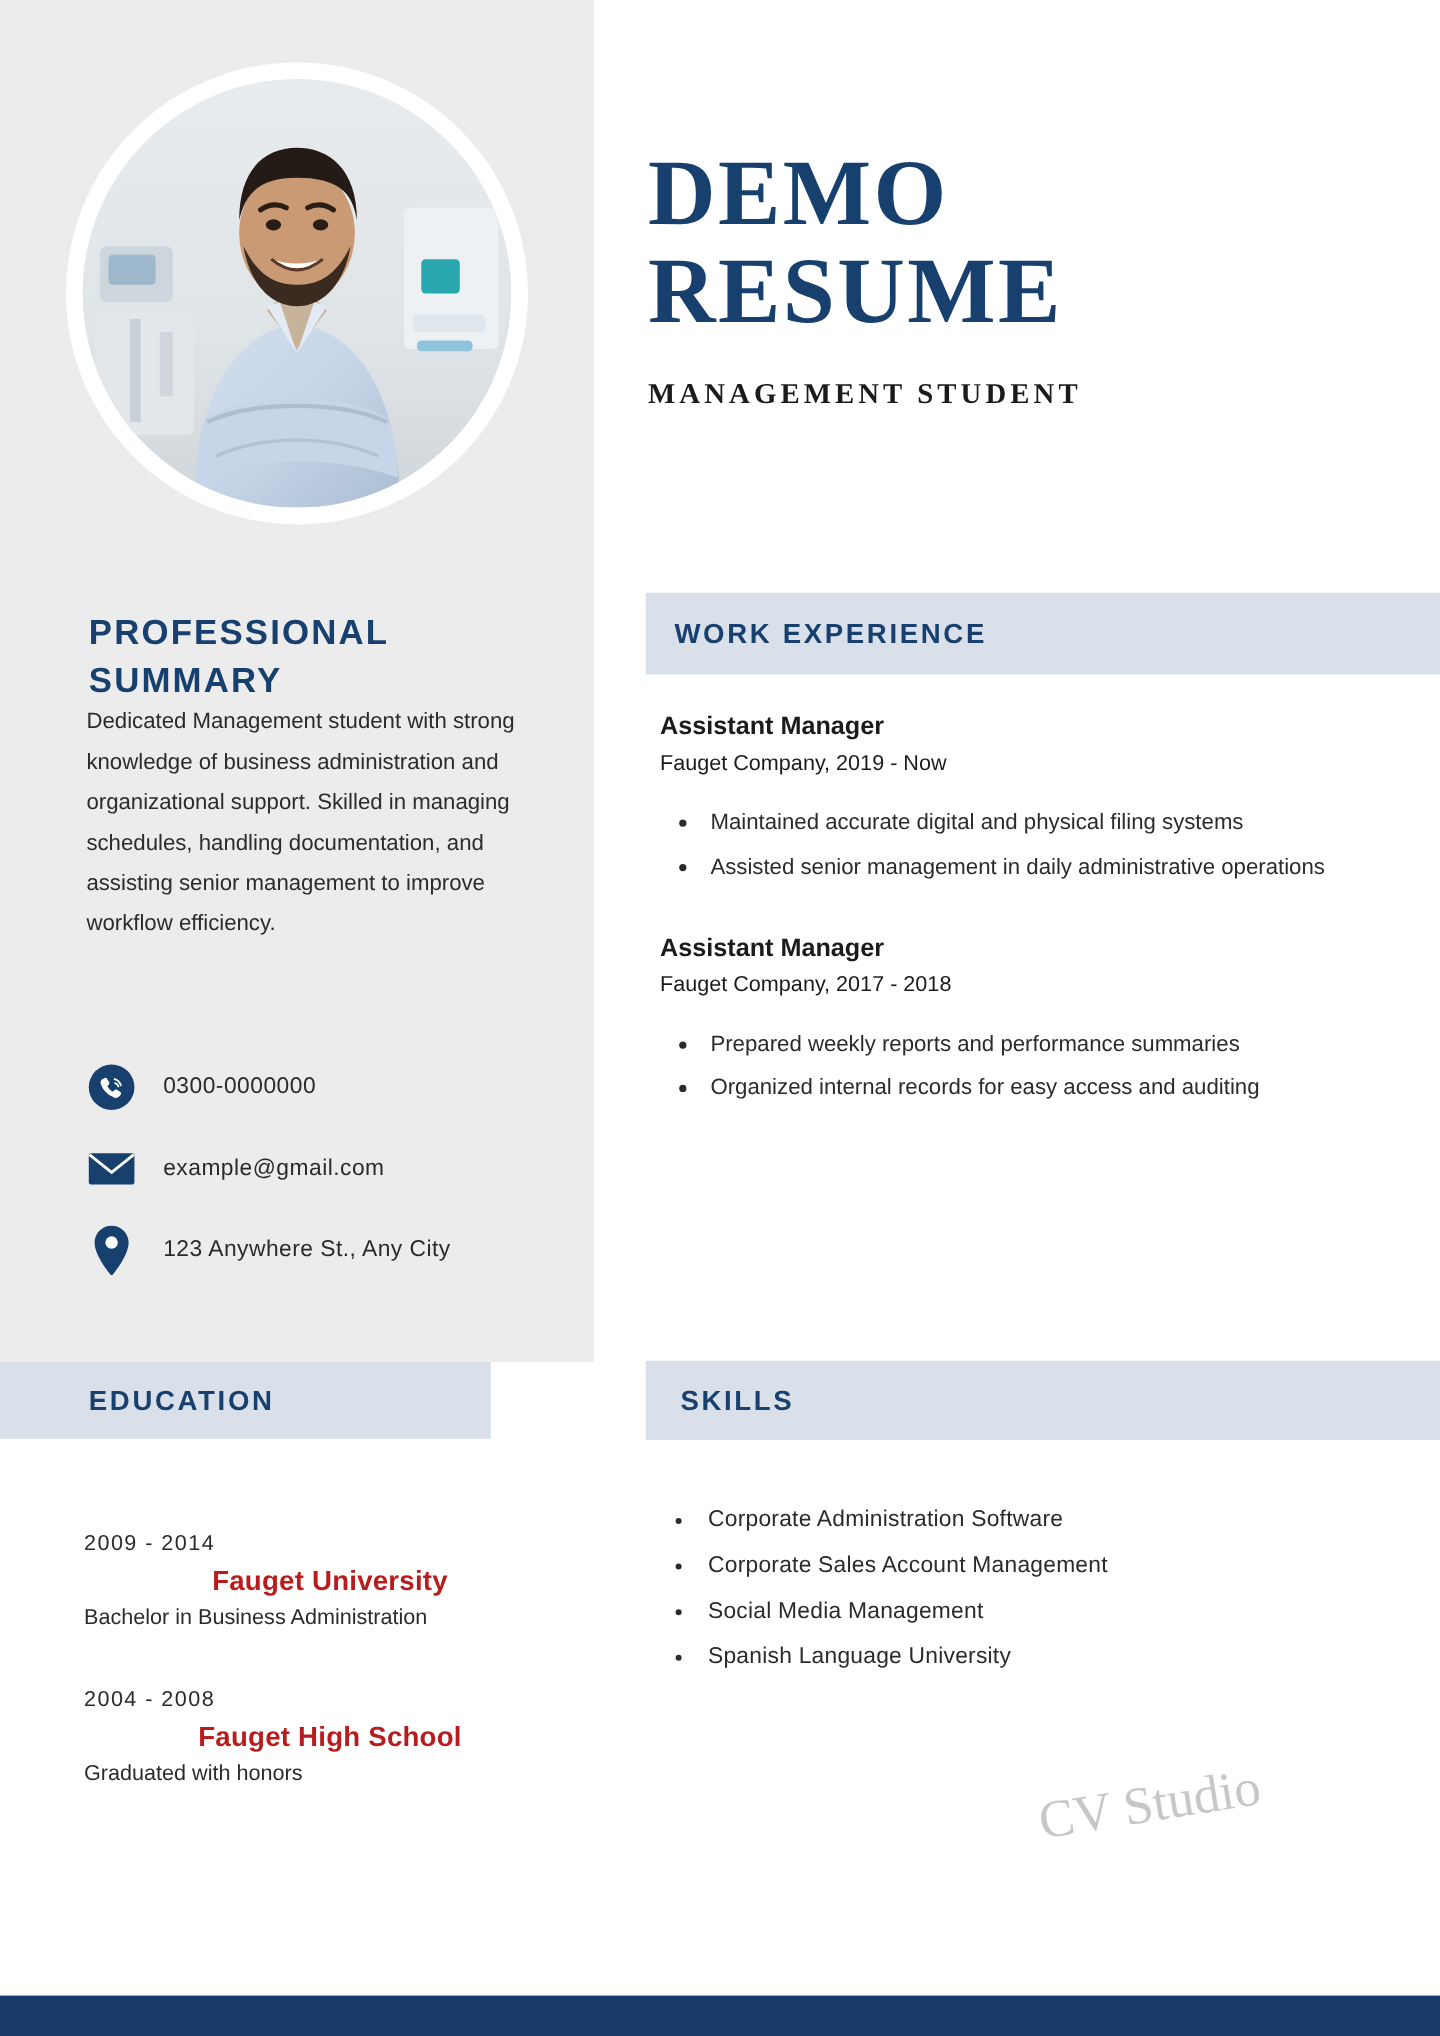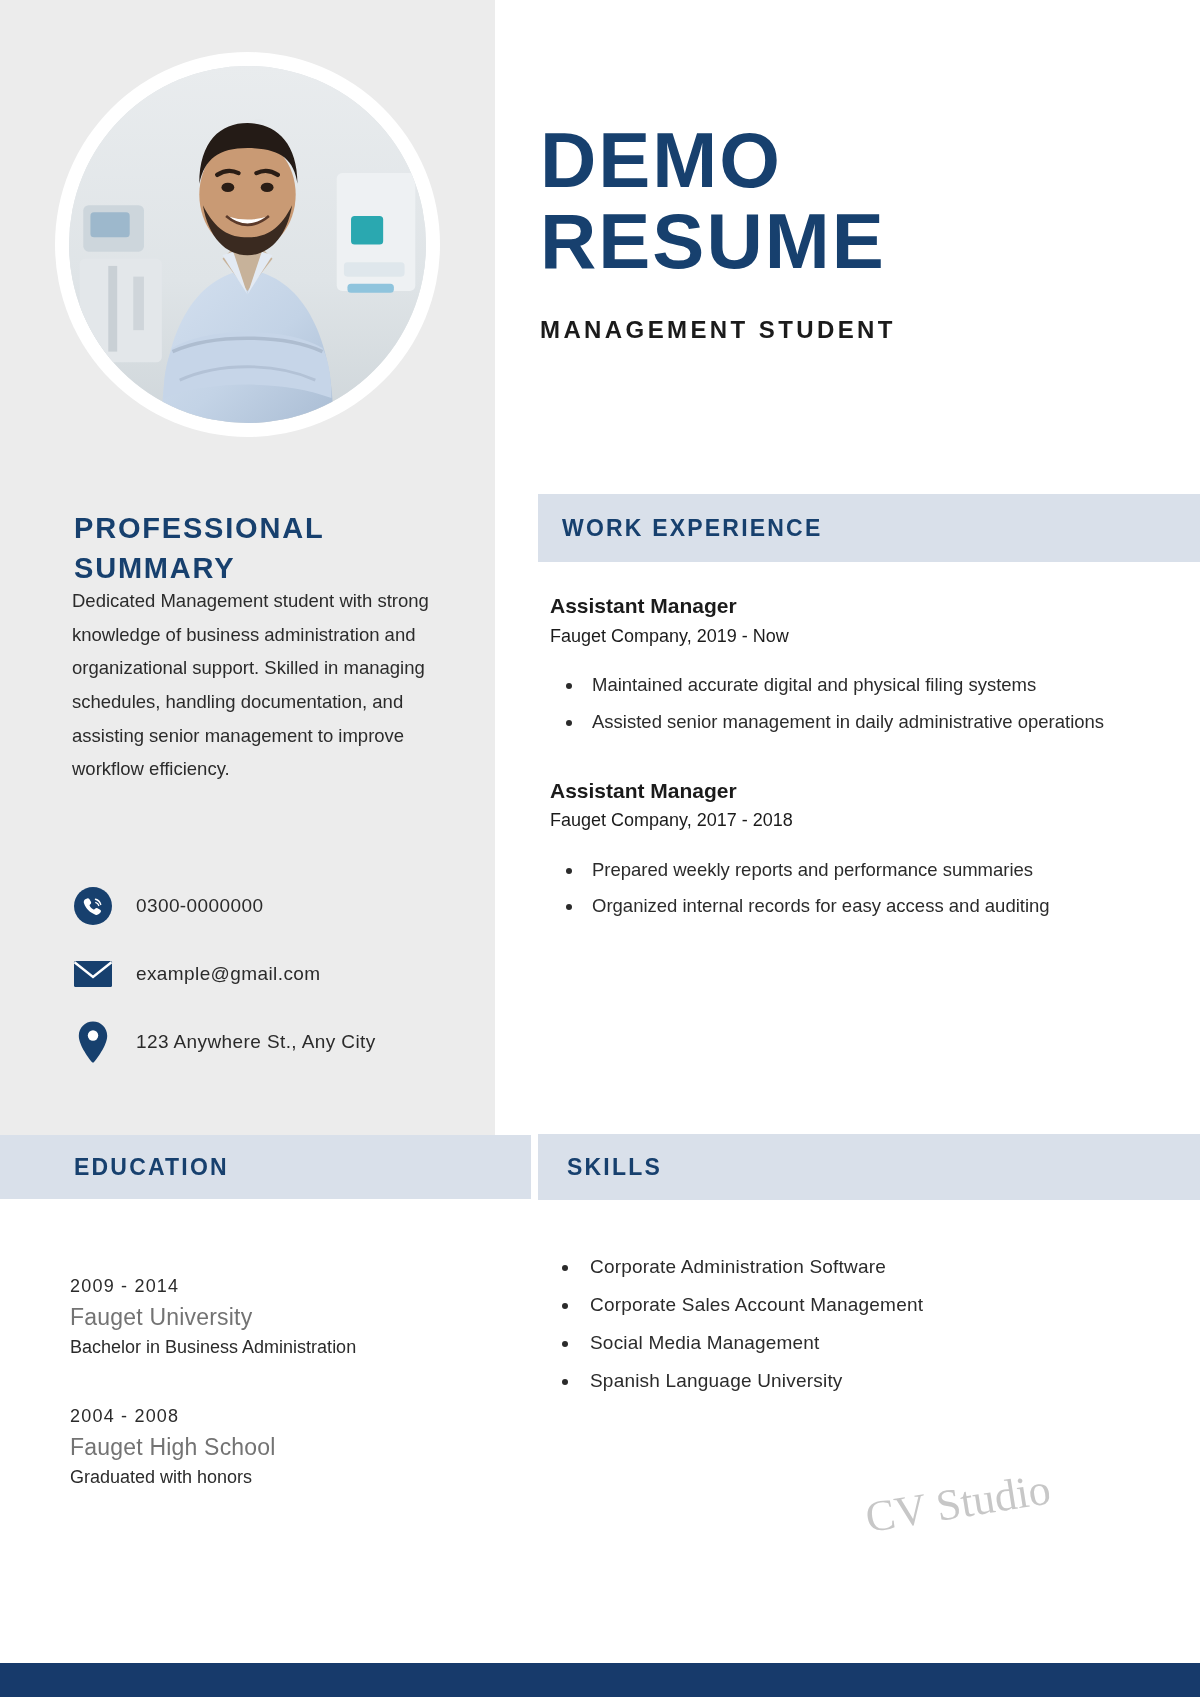--- a/index.html
+++ b/index.html
@@ -28,42 +28,42 @@
     box-shadow:0 0 0 0 #fff;
   }
   .photo {
     width:100%; height:100%; border-radius:50%; overflow:hidden;
     position:relative; background:#dfe3e6;
   }
   .photo svg { display:block; width:100%; height:100%; }
 
   
   .header {
-    position:absolute; left:540px; top:120px; width:640px;
+    position:absolute; left:540px; top:120px; width:640px;font-family:Liberation Serif, serif;
   }
   .name-line {
     font-size:78px; font-weight:bold; color:#17406E;
     letter-spacing:2px; line-height:1.04;
   }
   .role {
     margin-top:34px;
     font-size:24px; font-weight:bold; color:#1b1b1b;
     letter-spacing:3.4px;
   }
 
   
   .band {
     position:absolute; background:#D9E0EA;
     display:flex; align-items:center;
   }
   .band-title {
     font-size:23px; font-weight:bold; color:#17406E; letter-spacing:2.2px;
   }
   #band-work   { left:538px; top:494px;  width:662px; height:68px; padding-left:24px; }
-  #band-edu    { left:0px;   top:1135px; width:531px; height:64px; padding-left:74px; }
+  #band-edu    { left:0px;   top:1135px; width:409px; height:64px; padding-left:74px; }
   #band-skills { left:538px; top:1134px; width:662px; height:66px; padding-left:29px; }
 
   
   .summary-head {
     position:absolute; left:74px; top:508px; width:340px;
     font-size:29px; font-weight:bold; color:#17406E;
     letter-spacing:1.8px; line-height:1.38;
   }
   .summary-body {
     position:absolute; left:72px; top:584px; width:362px;
@@ -77,21 +77,21 @@
     width:42px; height:42px; flex:0 0 42px;
     display:flex; align-items:center; justify-content:center;
     margin-right:22px;
   }
   .contact-text { font-size:19px; color:#2b2b2b; letter-spacing:.4px; }
 
   
   .edu-list { position:absolute; left:70px; top:1232px; width:410px; }
   .edu-item { margin-bottom:30px;margin-top:40px; }
   .edu-years { font-size:18px; color:#2b2b2b; letter-spacing:1.2px; line-height:1.6; }
-  .edu-school { font-size:23px; font-weight:normal; color:#737373; line-height:1.45; letter-spacing:.2px; }
+  .edu-school { font-size:23px; font-weight:bold; color:#b91c1c; line-height:1.45; letter-spacing:.2px;text-align:center; }
   .edu-degree { font-size:18px; color:#2b2b2b; line-height:1.55; }
 
   
   .jobs { position:absolute; left:550px; top:590px; width:620px; }
   .job { margin-bottom:36px; }
   .job-title { font-size:21px; font-weight:bold; color:#1b1b1b; line-height:1.5; }
   .job-meta  { font-size:18px; color:#1b1b1b; line-height:1.6; }
   .job ul { margin:18px 0 0 34px; }
   .job li {
     font-size:18.5px; color:#2b2b2b; line-height:1.85; margin-bottom:2px;

